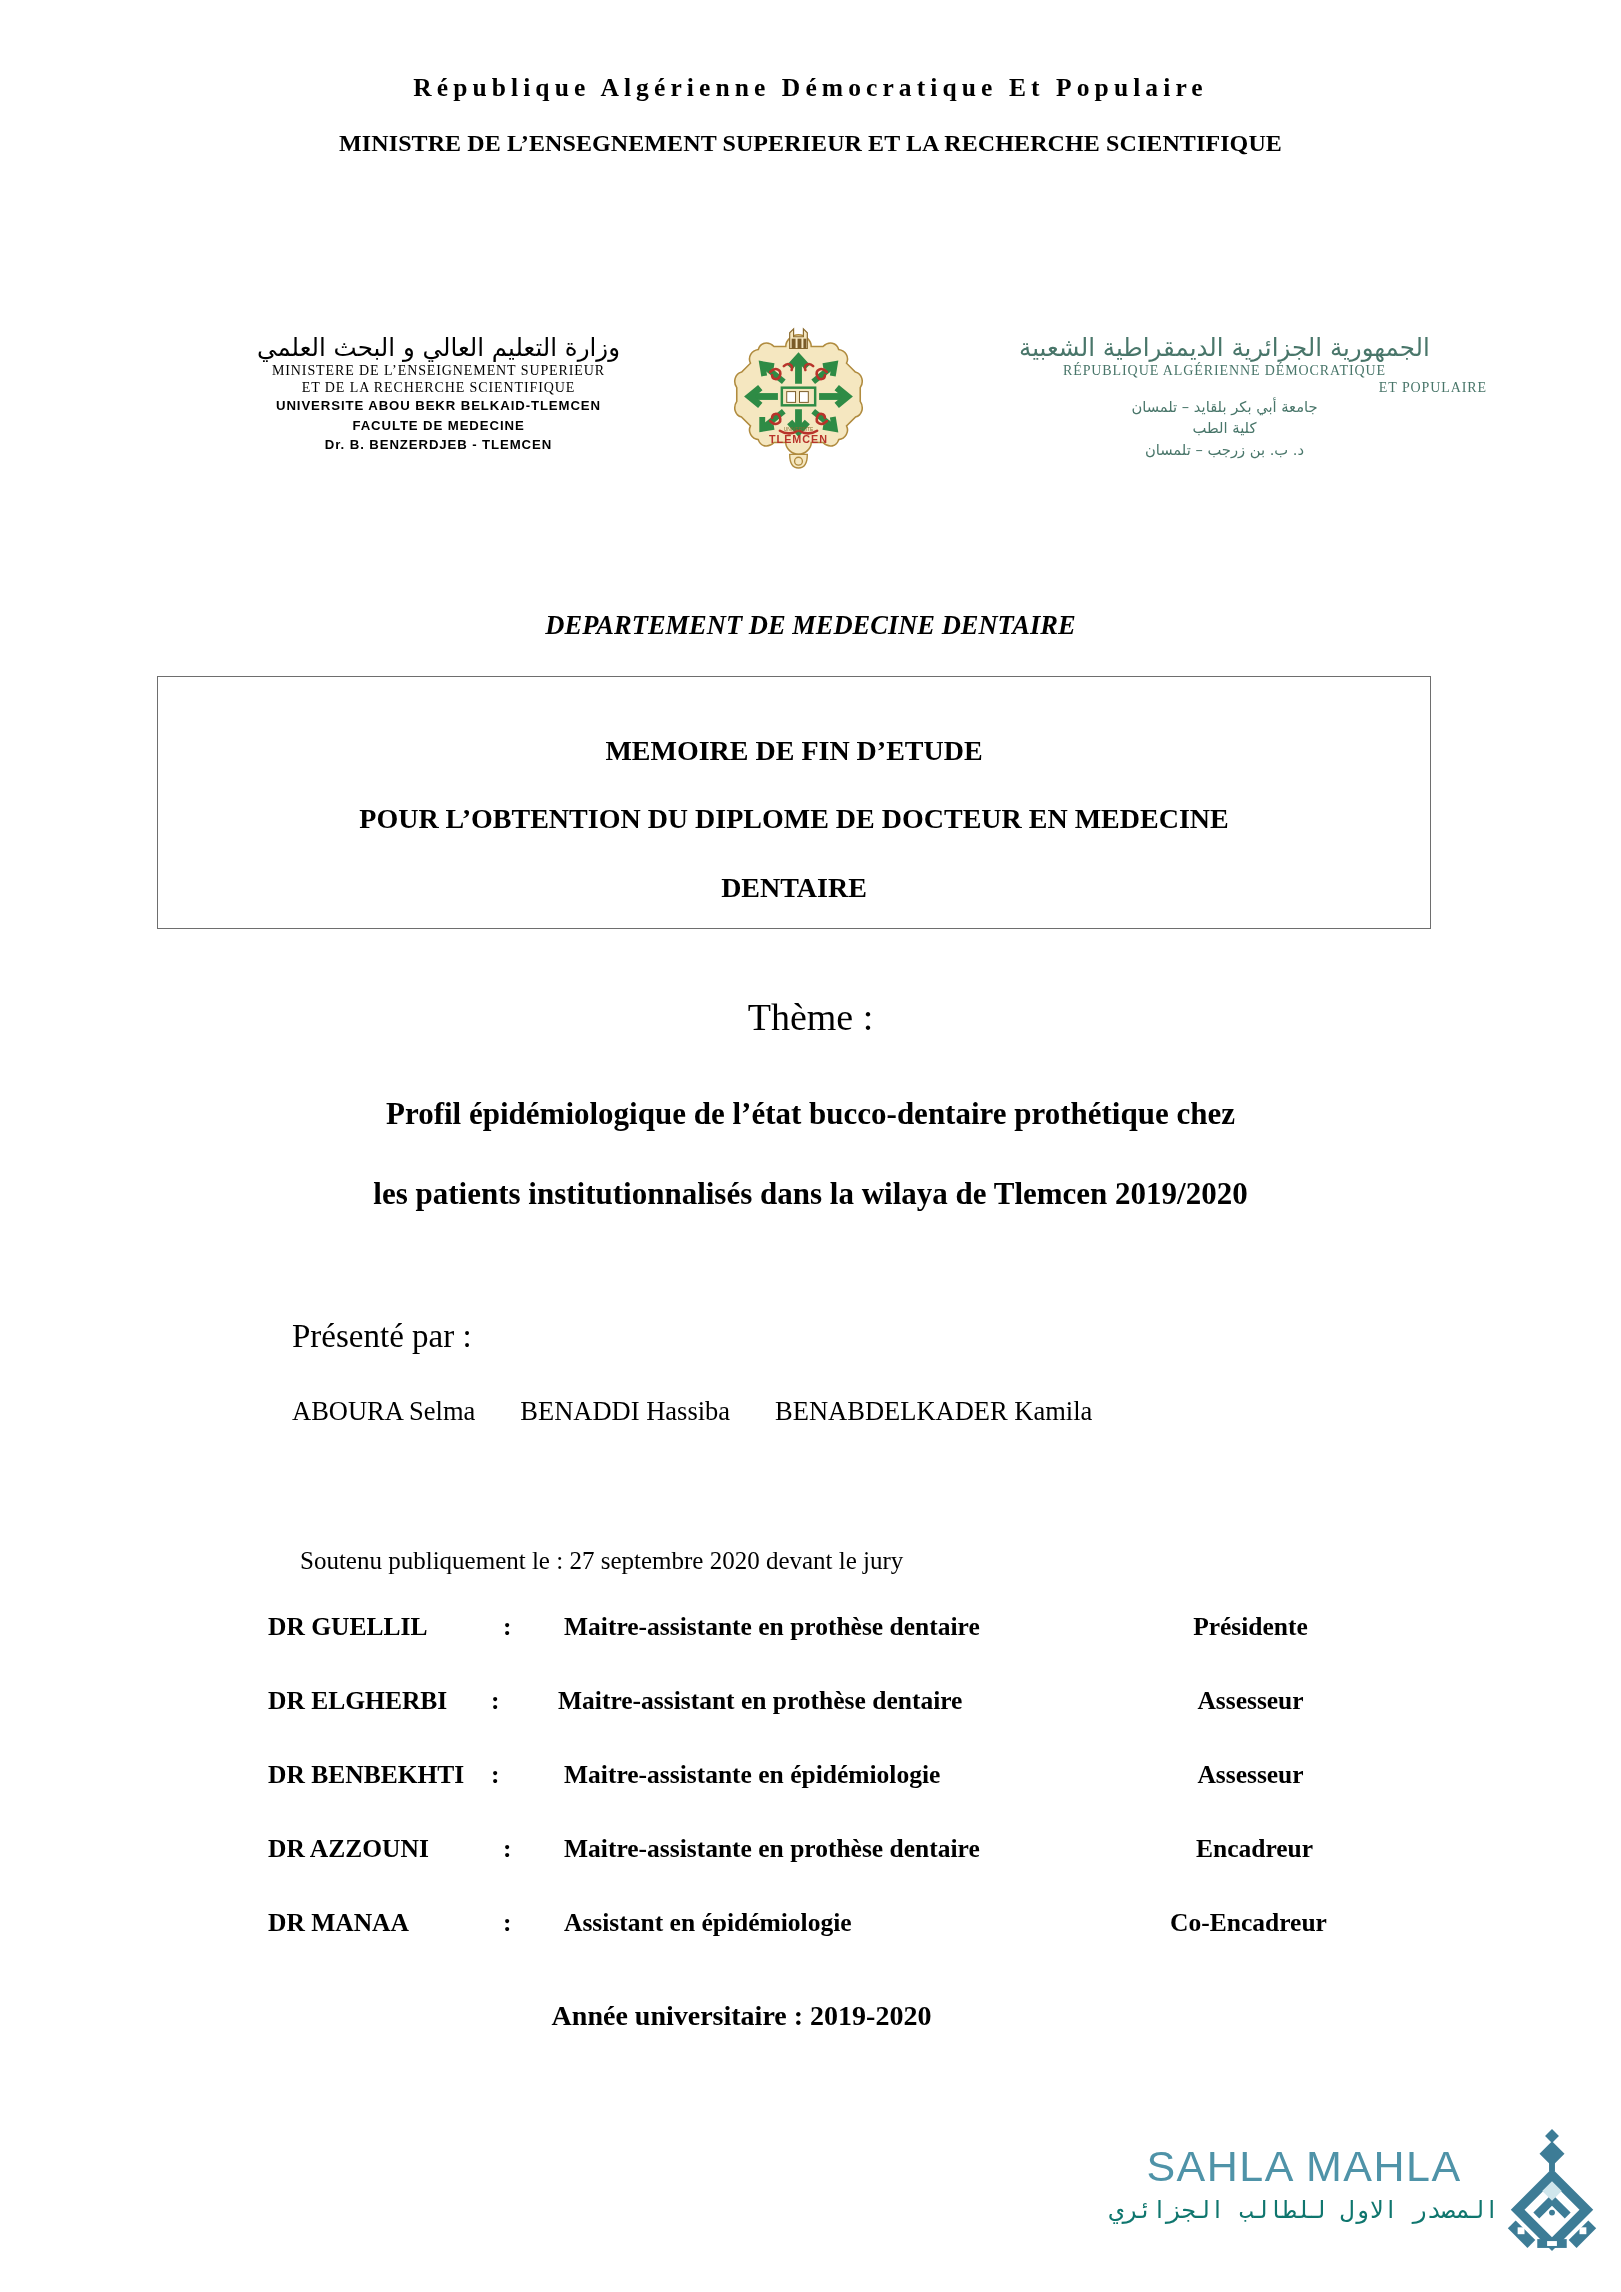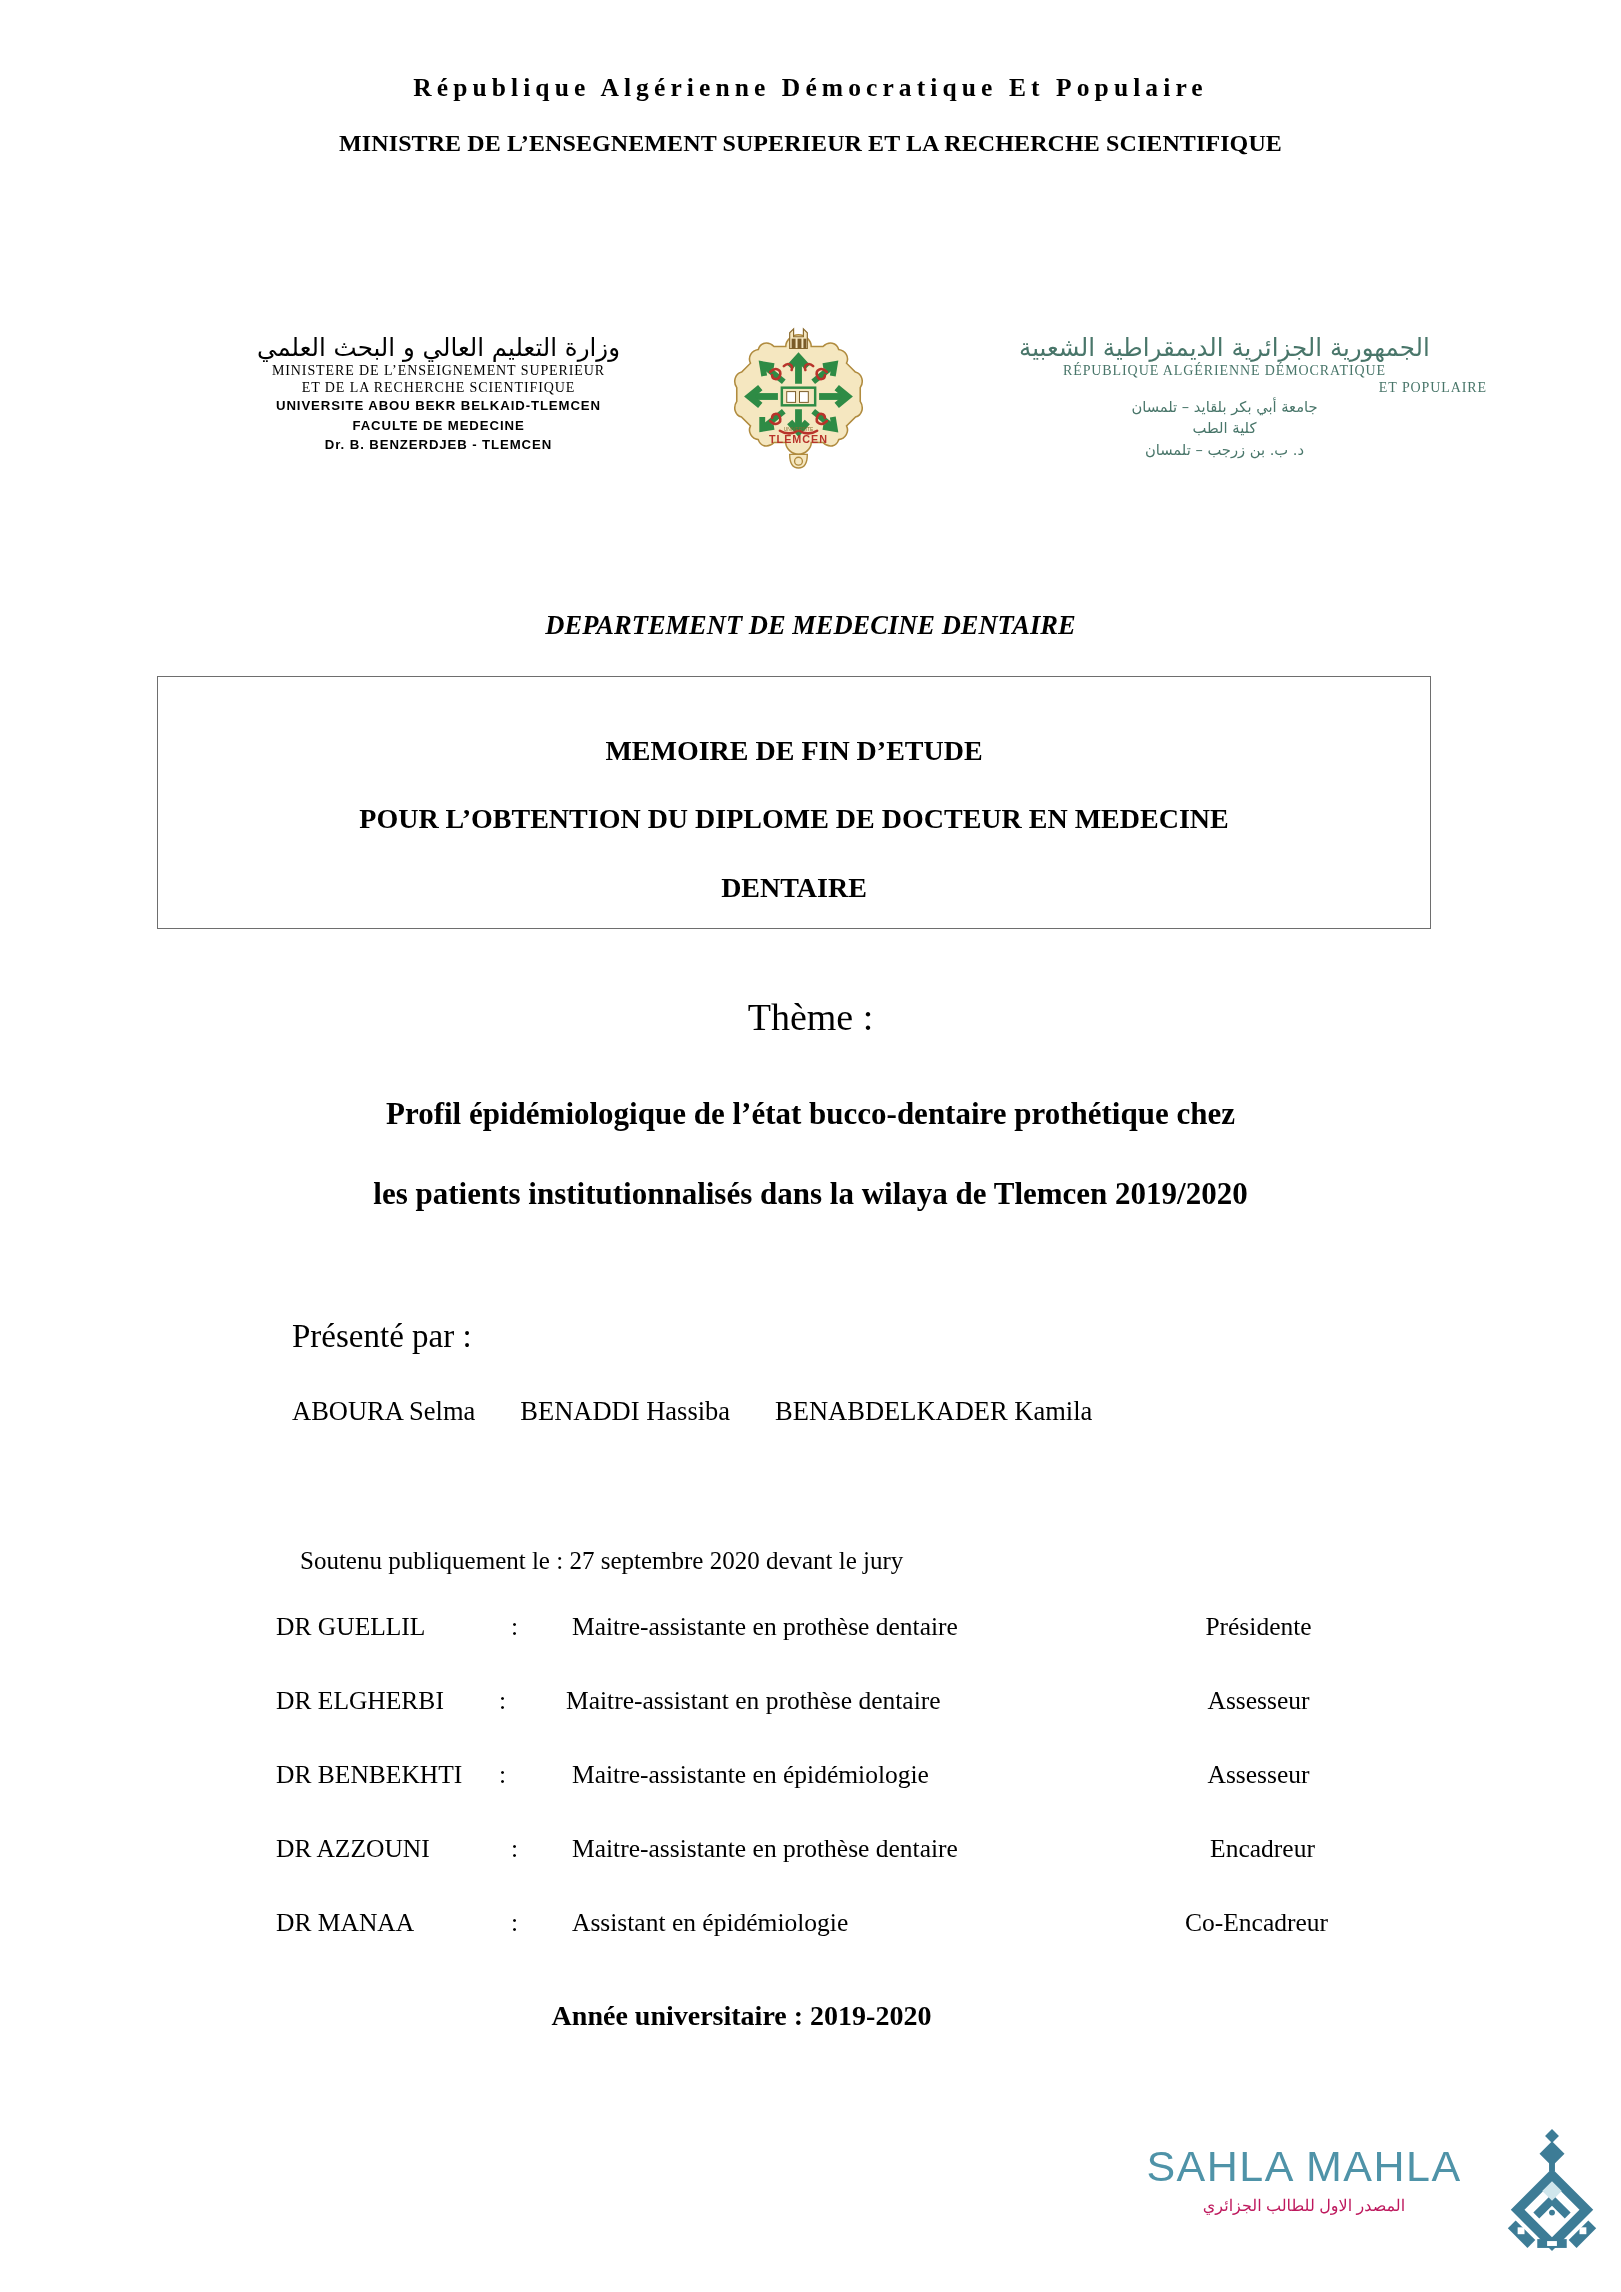--- a/index.html
+++ b/index.html
@@ -191,23 +191,24 @@
   .defense-line {
     position: absolute;
     left: 292px;
     top: 1547px;
     font-size: 25px;
     white-space: nowrap;
     margin-left: 8px;
   }
   .jury {
     position: absolute;
-    left: 276px;
+    left: 268px;
     top: 1612px;
     width: 1127px;
+    font-weight: bold;
   }
   .jury-row {
     position: relative;
     height: 74px;
     font-size: 25.5px;
     white-space: nowrap;
   }
   .jury-row .jname {
     position: absolute;
     left: 0;
@@ -260,23 +261,23 @@
   }
   .wm-name {
     font-family: "Liberation Sans", sans-serif;
     font-size: 43px;
     letter-spacing: 1.5px;
     color: #4f93a8;
     line-height: 1;
     white-space: nowrap;
   }
   .wm-ar {
-    font-family: Liberation Sans, sans-serif;
-    font-size: 16px;
-    color: #be185d;
+    font-family: Liberation Mono, monospace;
+    font-size: 24px;
+    color: #0f766e;
     direction: rtl;
     margin-top: 7.8px;
     letter-spacing: 0px;
     white-space: nowrap;
   }
   .wm-mark {
     position: absolute;
     left: 390px;
     top: -7.8px;
     width: 108px;

